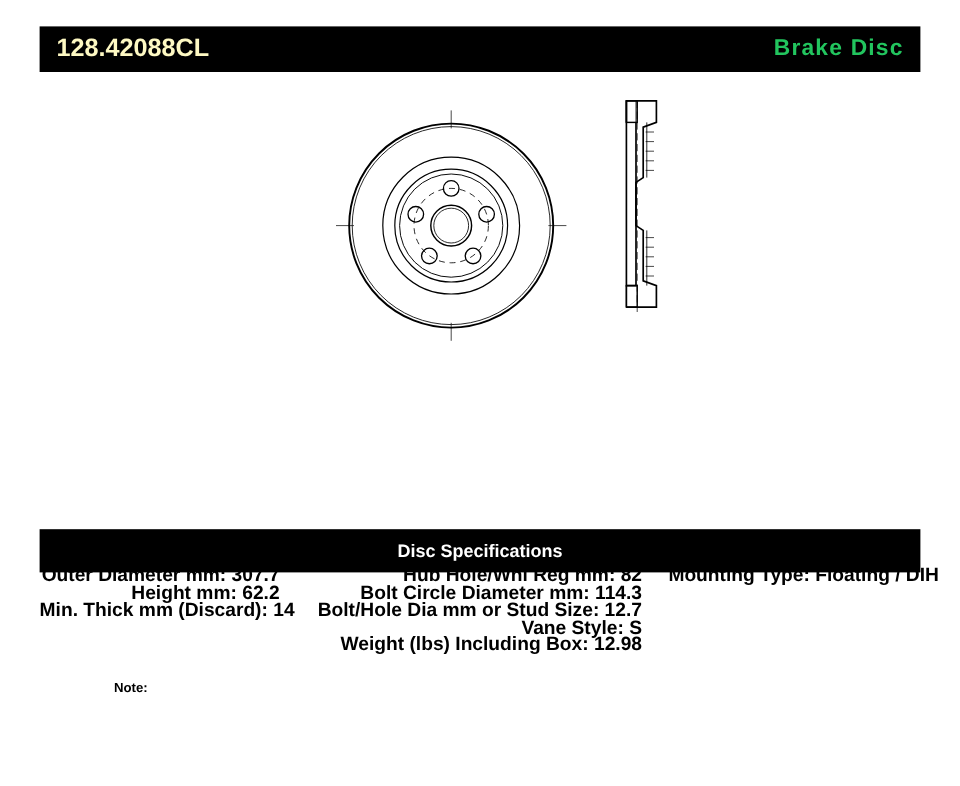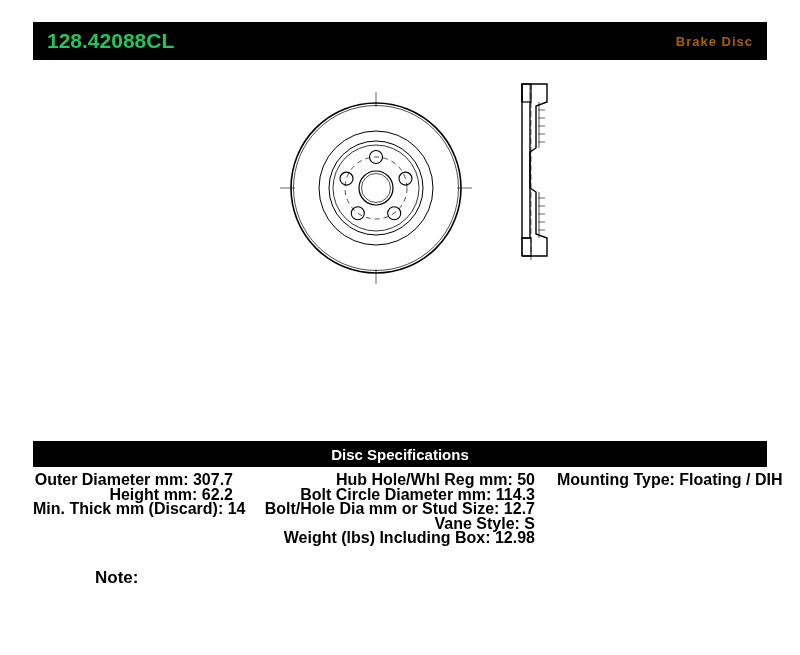--- a/index.html
+++ b/index.html
@@ -24,29 +24,29 @@
     width: 734px;
     height: 38px;
     background: #000000;
     display: flex;
     align-items: center;
     justify-content: space-between;
     box-sizing: border-box;
     padding: 0 14px;
   }
   .part-number {
+    color: #fef9c3;
+    font-size: 21px;
+    font-weight: bold;
+    letter-spacing: 0px;
+    font-family: "Liberation Sans", sans-serif;
+  }
+  .product-type {
     color: #22c55e;
-    font-size: 21px;
-    font-weight: bold;
-    letter-spacing: 0px;
-    font-family: "Liberation Sans", sans-serif;
-  }
-  .product-type {
-    color: #a16207;
-    font-size: 13px;
+    font-size: 19px;
     font-weight: bold;
     letter-spacing: 1px;
     font-family: "Liberation Sans", sans-serif;
   }
 
   
   .drawing-area {
     position: absolute;
     left: 33px;
     top: 70px;
@@ -56,21 +56,21 @@
   .drawing-svg {
     display: block;
   }
 
   
   .spec-title-bar {
     position: absolute;
     left: 33px;
     top: 441px;
     width: 734px;
-    height: 26px;
+    height: 36px;
     background: #000000;
     display: flex;
     align-items: center;
     justify-content: center;
   }
   .spec-title {
     color: #ffffff;
     font-size: 15px;
     font-weight: bold;
     font-family: "Liberation Sans", sans-serif;
@@ -107,21 +107,21 @@
   .spec-line {
     white-space: nowrap;
   }
 
   
   .note-row {
     position: absolute;
     left: 33px;
     top: 568px;
     width: 734px;
-    font-size: 17px;
+    font-size: 11px;
     font-weight: bold;
     font-family: "Liberation Sans", sans-serif;
   }
   .note-label {
     margin-left: 62px;
   }
 </style>
 </head>
 <body>
 
@@ -194,21 +194,21 @@
   <span class="spec-title">Disc Specifications</span>
 </div>
 
 <div class="spec-columns">
   <div class="spec-col spec-col-left">
     <div class="spec-line">Outer Diameter mm: 307.7</div>
     <div class="spec-line">Height mm: 62.2</div>
     <div class="spec-line">Min. Thick mm (Discard): 14</div>
   </div>
   <div class="spec-col spec-col-mid">
-    <div class="spec-line">Hub Hole/Whl Reg mm: 50</div>
+    <div class="spec-line">Hub Hole/Whl Reg mm: 82</div>
     <div class="spec-line">Bolt Circle Diameter mm: 114.3</div>
     <div class="spec-line">Bolt/Hole Dia mm or Stud Size: 12.7</div>
     <div class="spec-line">Vane Style: S</div>
     <div class="spec-line">Weight (lbs) Including Box: 12.98</div>
   </div>
   <div class="spec-col spec-col-right">
     <div class="spec-line">Mounting Type: Floating / DIH</div>
   </div>
 </div>
 

